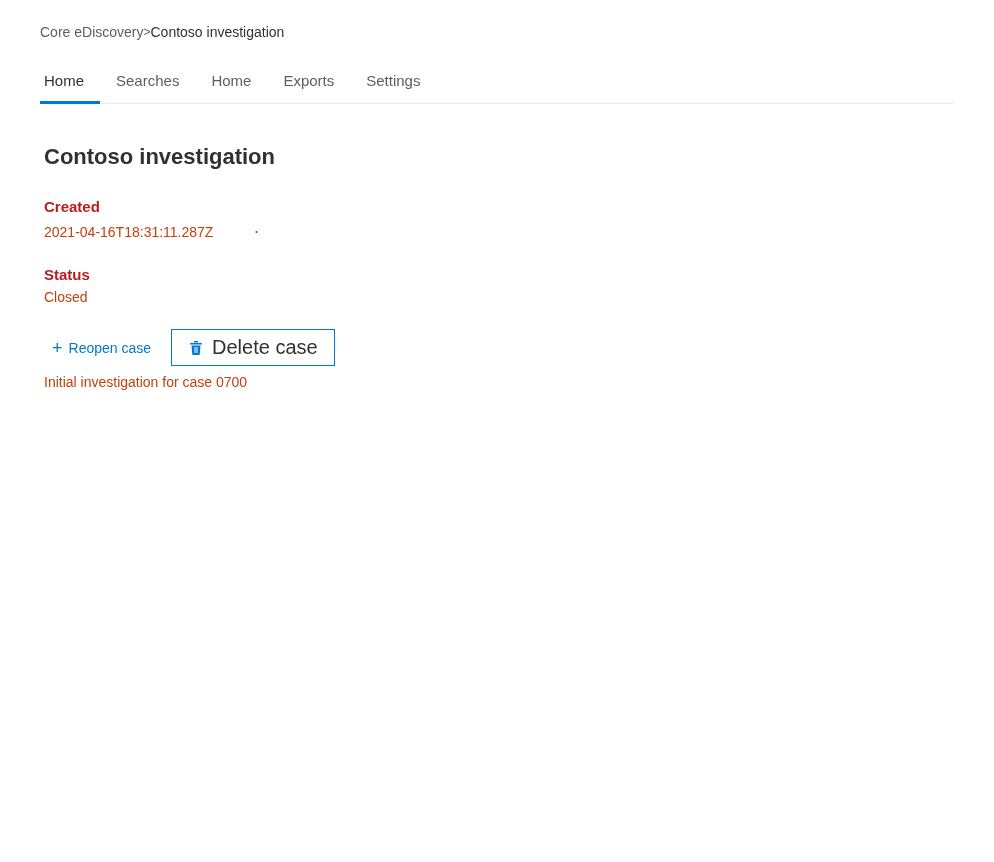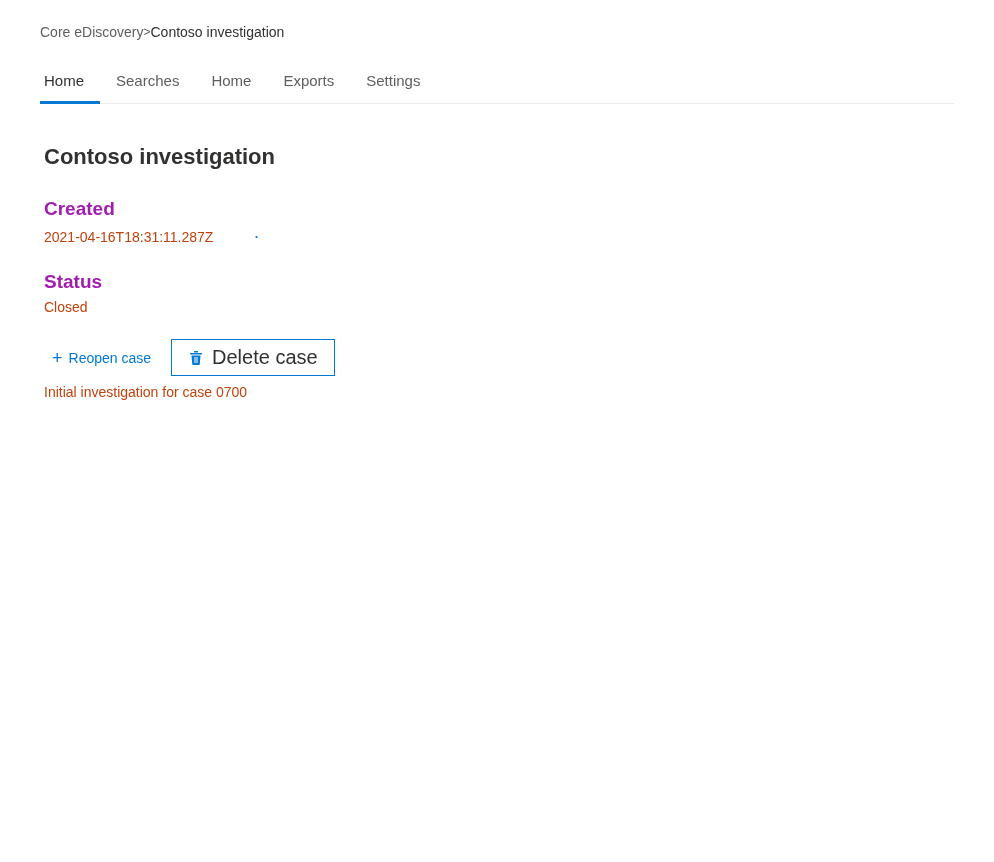--- a/index.html
+++ b/index.html
@@ -81,23 +81,23 @@
       font-weight: 700;
       color: #323130;
       margin-bottom: 28px;
     }
 
     .field-group {
       margin-bottom: 24px;
     }
 
     .field-label {
-      font-size: 19px;
+      font-size: 15px;
       font-weight: 600;
-      color: #a21caf;
+      color: #b91c1c;
       margin-bottom: 6px;
     }
 
     .field-value {
       font-size: 14px;
       color: #c2410c;
     }
 
     .actions-row {
       display: flex;

